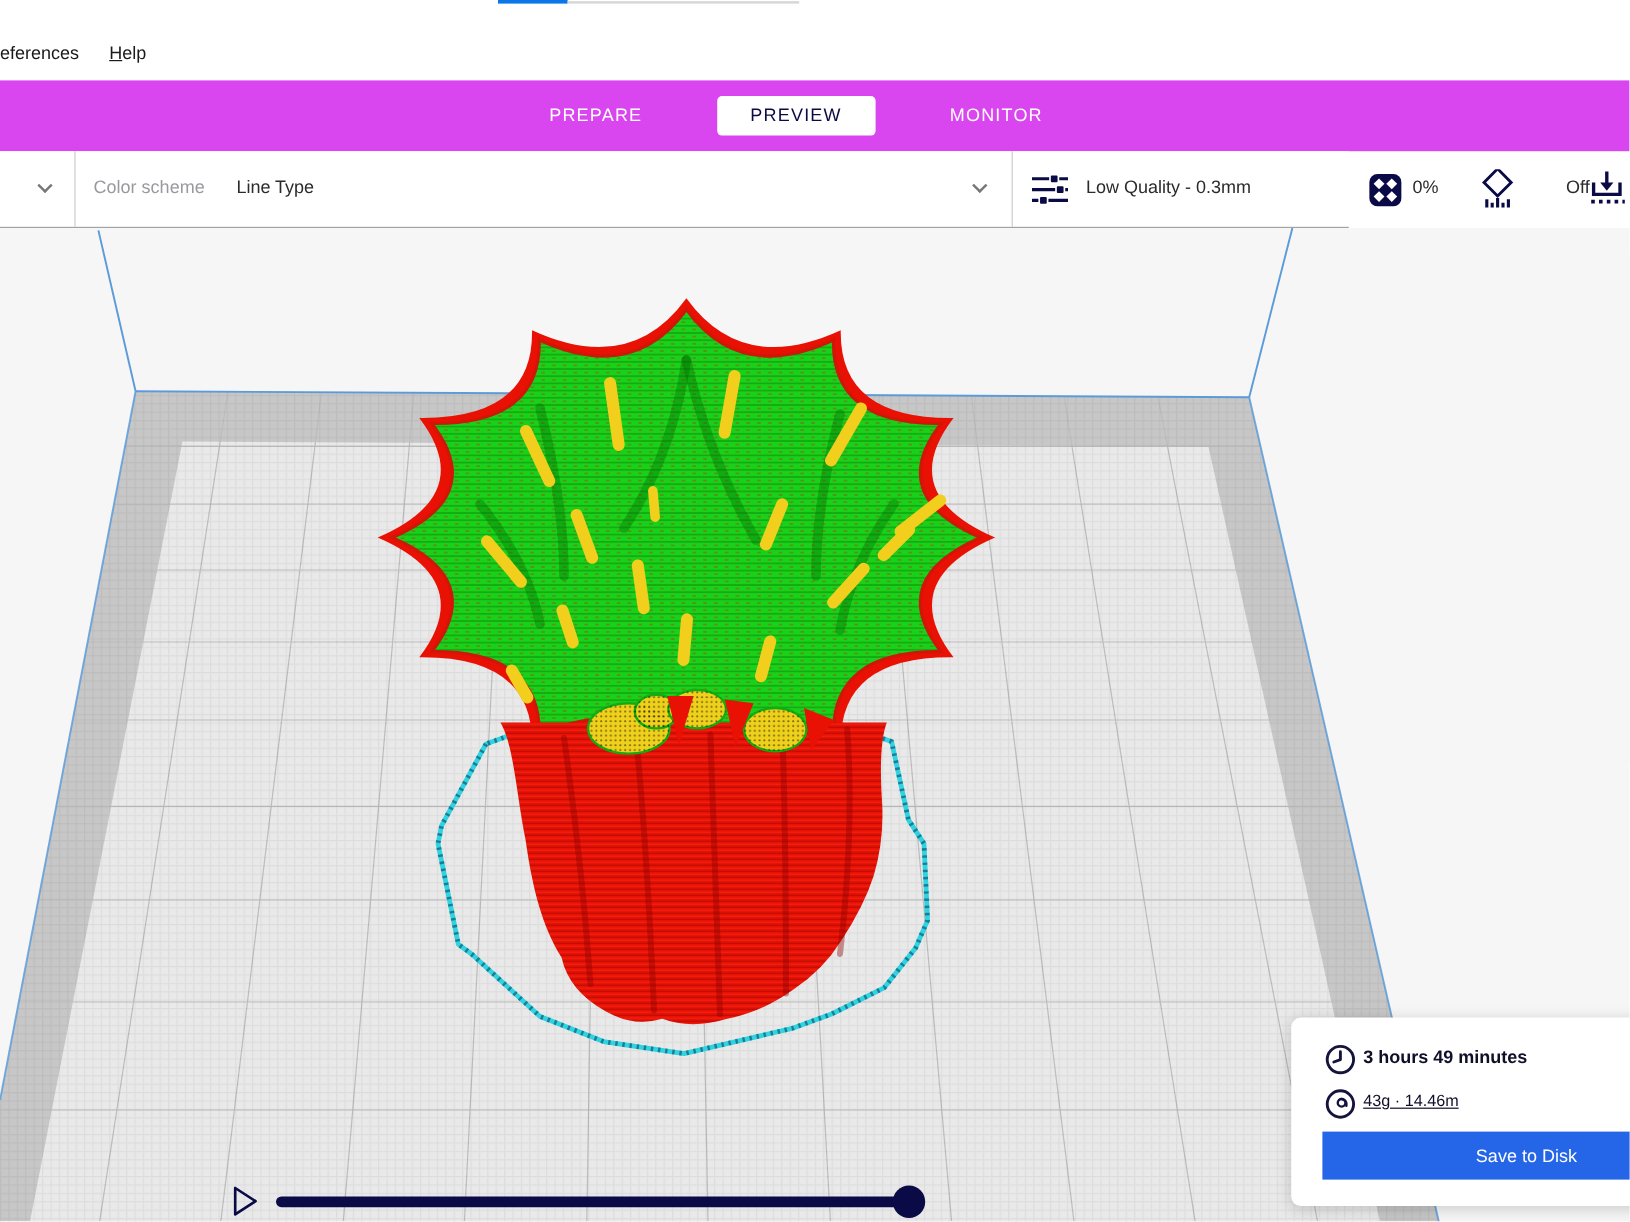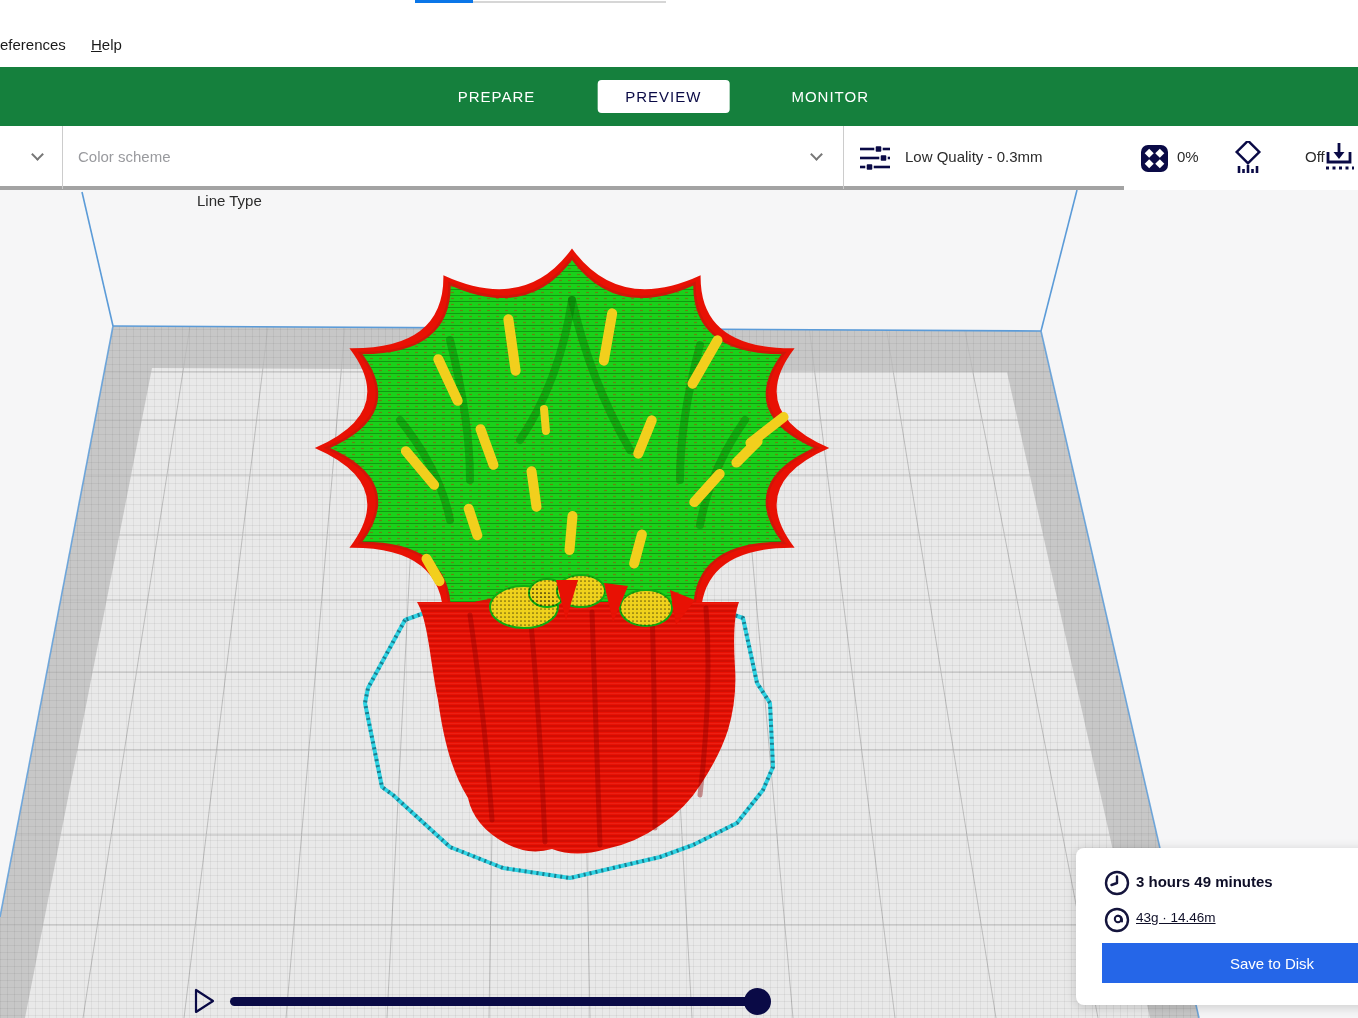--- a/index.html
+++ b/index.html
@@ -10,32 +10,32 @@
   
   .strip-blue { position:absolute; left:415px; top:0; width:58px; height:3px; background:#0b76e8; }
   .strip-gray { position:absolute; left:473px; top:1px; width:193px; height:2px; background:#d6d6d6; }
 
   
   .menubar { position:absolute; left:0; top:0; width:1154px; height:67px; background:#ffffff; }
   .menu-item { position:absolute; top:36px; font-size:15px; color:#1a1a1a; cursor:default; }
   .menu-item .ul { text-decoration:underline; }
 
   
-  .header { position:absolute; left:0; top:67px; width:1358px; height:59px; background:#15803d; }
+  .header { position:absolute; left:0; top:67px; width:1358px; height:59px; background:#d946ef; }
   .stage-tabs { position:absolute; left:50%; top:0; transform:translateX(-53.5%); height:59px;
     display:flex; align-items:center; gap:44px; }
   .stage-tab { color:#ffffff; font-size:15px; letter-spacing:1px; padding:8px 18px; cursor:pointer; }
   .stage-tab.active { background:#ffffff; color:#0a0a46; border-radius:4px; padding:8px 28px; }
   .marketplace-btn { position:absolute; left:1322px; top:79px; height:34px; width:110px;
     border:1px solid #ffffff; border-radius:3px; color:#ffffff; font-size:15px;
     display:flex; align-items:center; padding-left:9px; background:transparent; cursor:pointer; }
 
   
   .toolbar { position:absolute; left:0; top:126px; width:1124px; height:64px; background:#ffffff;
-    border-bottom:4px solid #a3a3a3; }
+    border-bottom:1px solid #a3a3a3; }
   .tdiv { position:absolute; top:0; width:1px; height:63px; background:#cccccc; }
   .chev { position:absolute; width:9px; height:9px; border-right:2px solid #777;
     border-bottom:2px solid #777; transform:rotate(45deg); }
   .tb-label { position:absolute; top:22px; font-size:15px; }
   .gray { color:#999a9e; } .dark { color:#2b2b2b; }
   .tb-icon { position:absolute; }
 
   
   .viewport { position:absolute; left:0; top:190px; width:1358px; height:828px; background:#f6f6f7; }
   svg.scene { position:absolute; left:0; top:0; }
@@ -207,21 +207,21 @@
       <div class="stage-tab">MONITOR</div>
     </div>
     <button class="marketplace-btn">Mark</button>
   </div>
 
   <div class="toolbar">
     <div class="chev" style="left:33px; top:24px;"></div>
     <div class="tdiv" style="left:62px;"></div>
 
     <div class="tb-label gray" style="left:78px;">Color scheme</div>
-    <div class="tb-label dark" style="left:197px;margin-top:44px;">Line Type</div>
+    <div class="tb-label dark" style="left:197px;">Line Type</div>
     <div class="chev" style="left:812px; top:24px;"></div>
     <div class="tdiv" style="left:843px;"></div>
 
     <svg class="tb-icon" style="left:858px; top:17px;" width="34" height="30">
       <g stroke="#0a0a46" stroke-width="2.6">
         <line x1="2" y1="6" x2="32" y2="6"></line>
           <line x1="2" y1="15" x2="32" y2="15"></line>
           <line x1="2" y1="24" x2="32" y2="24"></line>
       </g>
       <rect x="17" y="2.5" width="7" height="7" rx="1.5" fill="#0a0a46" stroke="#fff" stroke-width="1.4"></rect>

